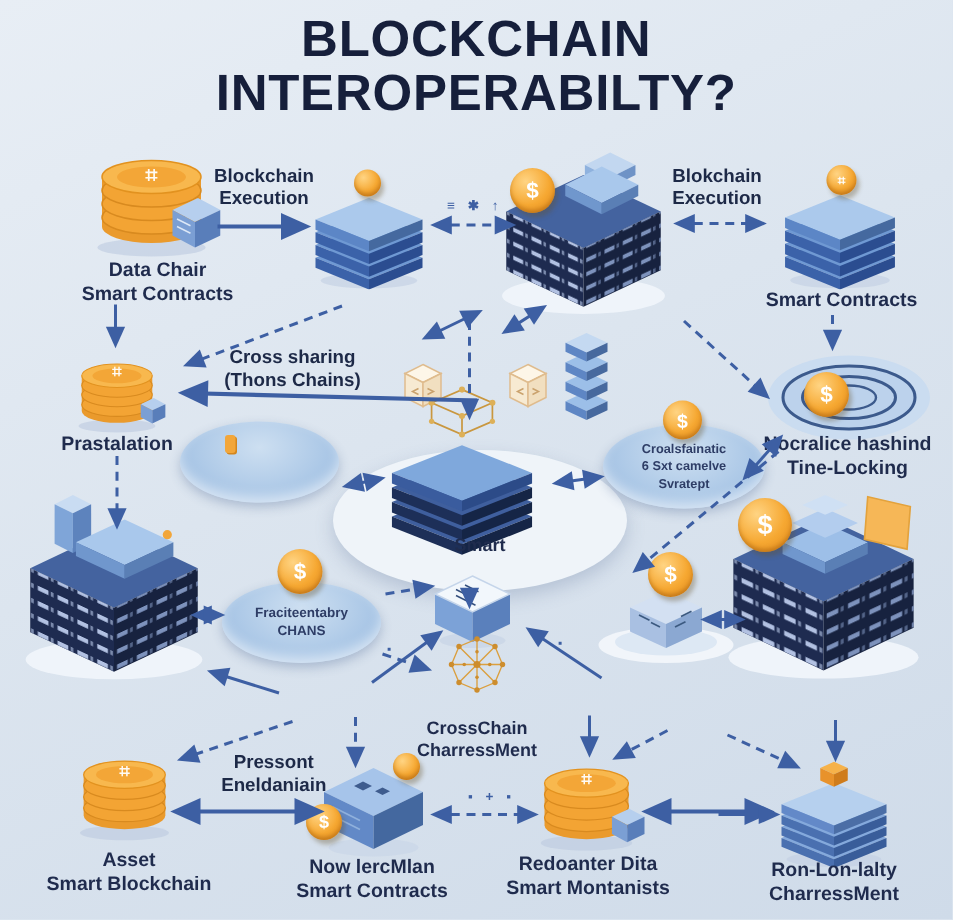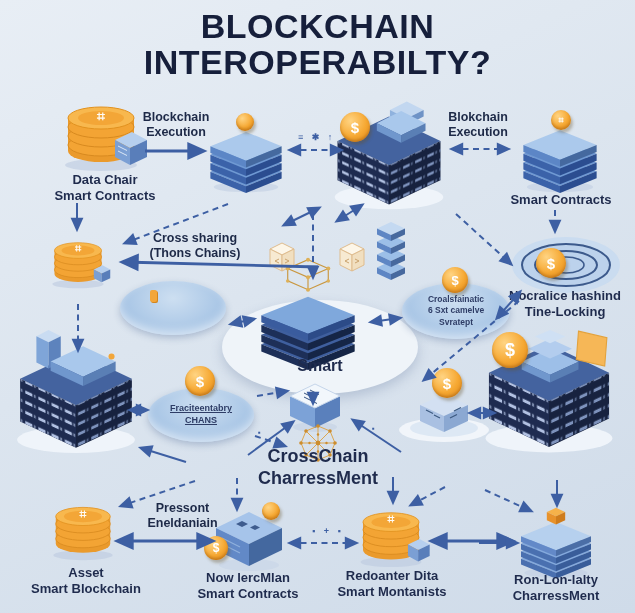--- a/index.html
+++ b/index.html
@@ -165,20 +165,21 @@
       <ellipse cx="46" cy="35" rx="33" ry="11" fill="#f3a434" stroke="#d88a1f"></ellipse>
       <ellipse cx="46" cy="26" rx="33" ry="11" fill="#f8b84e" stroke="#e2921f"></ellipse>
       <ellipse cx="46" cy="26" rx="23" ry="7" fill="#f3a637"></ellipse>
       <g transform="translate(25,18) scale(0.72)">
         <path d="M60,48 L77,40 L92,48 L75,56 Z" fill="#b6cfee"></path>
         <path d="M60,48 L75,56 V73 L60,65 Z" fill="#7b9fd4"></path>
         <path d="M92,48 L75,56 V73 L92,65 Z" fill="#597eba"></path>
       </g>
     </svg>
     <span style="position:absolute;left:20px;top:10px;width:26px;text-align:center;color:rgba(255,255,255,.95);font-size:11px;font-weight:700;">⌗</span>
+    <div class="lbl" style="left:-25px;top:56px;width:116px;">Prastalation</div>
   </div>
 
   <div class="badge" style="left:120px;top:281px;width:106px;height:54px;">
     <div class="chip" style="left:30px;top:9px;"></div>
   </div>
 
   <div class="node" style="left:266px;top:240px;">
     <svg width="32" height="36" viewBox="0 0 32 36">
       <path d="M16,3 L28,9 L16,15 L4,9 Z" fill="#fdf6e8" stroke="#dfbc8e"></path>
       <path d="M4,9 L16,15 V31 L4,25 Z" fill="#f7ead2" stroke="#dfbc8e"></path>
@@ -251,21 +252,21 @@
       <g fill="#ddb058">
         <circle cx="59" cy="4" r="2.3"></circle>
           <circle cx="82" cy="14" r="2.3"></circle>
           <circle cx="36" cy="14" r="2.3"></circle>
         <circle cx="59" cy="24" r="2.3"></circle>
           <circle cx="59" cy="38" r="2.3"></circle>
           <circle cx="36" cy="28" r="2"></circle>
           <circle cx="82" cy="28" r="2"></circle>
       </g>
     </svg>
-    <div class="lbl" style="left:56px;top:100px;width:84px;font-size:16px;">Smart</div>
+    <div class="lbl" style="left:56px;top:100px;width:84px;font-size:12px;">Smart</div>
   </div>
 
   <div class="badge" style="left:402px;top:283px;width:108px;height:56px;">
     <span class="btext">Croalsfainatic
 6 Sxt camelve
 Svratept</span>
     <div class="coin" style="left:40px;top:-16px;width:26px;height:26px;font-size:13px;">
         <span>$</span>
       </div>
   </div>
@@ -299,21 +300,21 @@
         <path d="M50,6 L38,12 V38 L50,32 Z" fill="#5d83bd"></path>
         <path d="M72,16 L104,31 L72,46 L40,31 Z" fill="#a9c8ec"></path>
         <path d="M40,31 L72,46 v9 L40,40 Z" fill="#7097cd"></path>
         <path d="M104,31 L72,46 v9 L104,40 Z" fill="#5a7fb5"></path>
         <circle cx="100" cy="26" r="3" fill="#f2a63a"></circle>
       </g>
     </svg>
   </div>
 
   <div class="badge" style="left:148px;top:388px;width:106px;height:54px;">
-    <span class="btext" style="font-size:9px;text-decoration:underline;">Fraciteentabry
+    <span class="btext" style="font-size:9px;">Fraciteentabry
 CHANS</span>
     <div class="coin" style="left:37px;top:-22px;width:30px;height:30px;font-size:15px;">
         <span>$</span>
       </div>
   </div>
 
   <div class="node" style="left:286px;top:380px;">
     <svg width="58" height="52" viewBox="0 0 58 52">
       <ellipse cx="29" cy="47" rx="22" ry="5" fill="#c7d4e6" opacity="0.7"></ellipse>
       <path d="M4,16 L29,28 V48 L4,36 Z" fill="#7ca2d7"></path>
@@ -338,21 +339,21 @@
           <circle cx="12" cy="13" r="1.8"></circle>
           <circle cx="24" cy="8" r="1.8"></circle>
           <circle cx="36" cy="13" r="1.8"></circle>
         <circle cx="24" cy="25" r="2.4"></circle>
           <circle cx="32.5" cy="25" r="1.2"></circle>
           <circle cx="24" cy="33.5" r="1.2"></circle>
           <circle cx="15.5" cy="25" r="1.2"></circle>
           <circle cx="24" cy="16.5" r="1.2"></circle>
       </g>
     </svg>
-    <div class="lbl" style="left:-51px;top:28px;width:150px;font-size:18px;">CrossChain
+    <div class="lbl" style="left:-51px;top:60px;width:150px;font-size:12px;">CrossChain
 CharressMent</div>
   </div>
 
   <div class="node" style="left:396px;top:370px;width:96px;">
     <svg style="position:absolute;top:16px;" width="96" height="58" viewBox="0 0 96 58">
       <ellipse cx="48" cy="44" rx="45" ry="12" fill="#f1f5fa"></ellipse>
       <ellipse cx="48" cy="42" rx="34" ry="9" fill="#dde8f4"></ellipse>
       <path d="M48,8 L72,19 L48,30 L24,19 Z" fill="#d3e0f2"></path>
       <path d="M24,19 L48,30 V46 L24,35 Z" fill="#a9c0e2"></path>
       <path d="M72,19 L48,30 V46 L72,35 Z" fill="#8ba8d2"></path>

